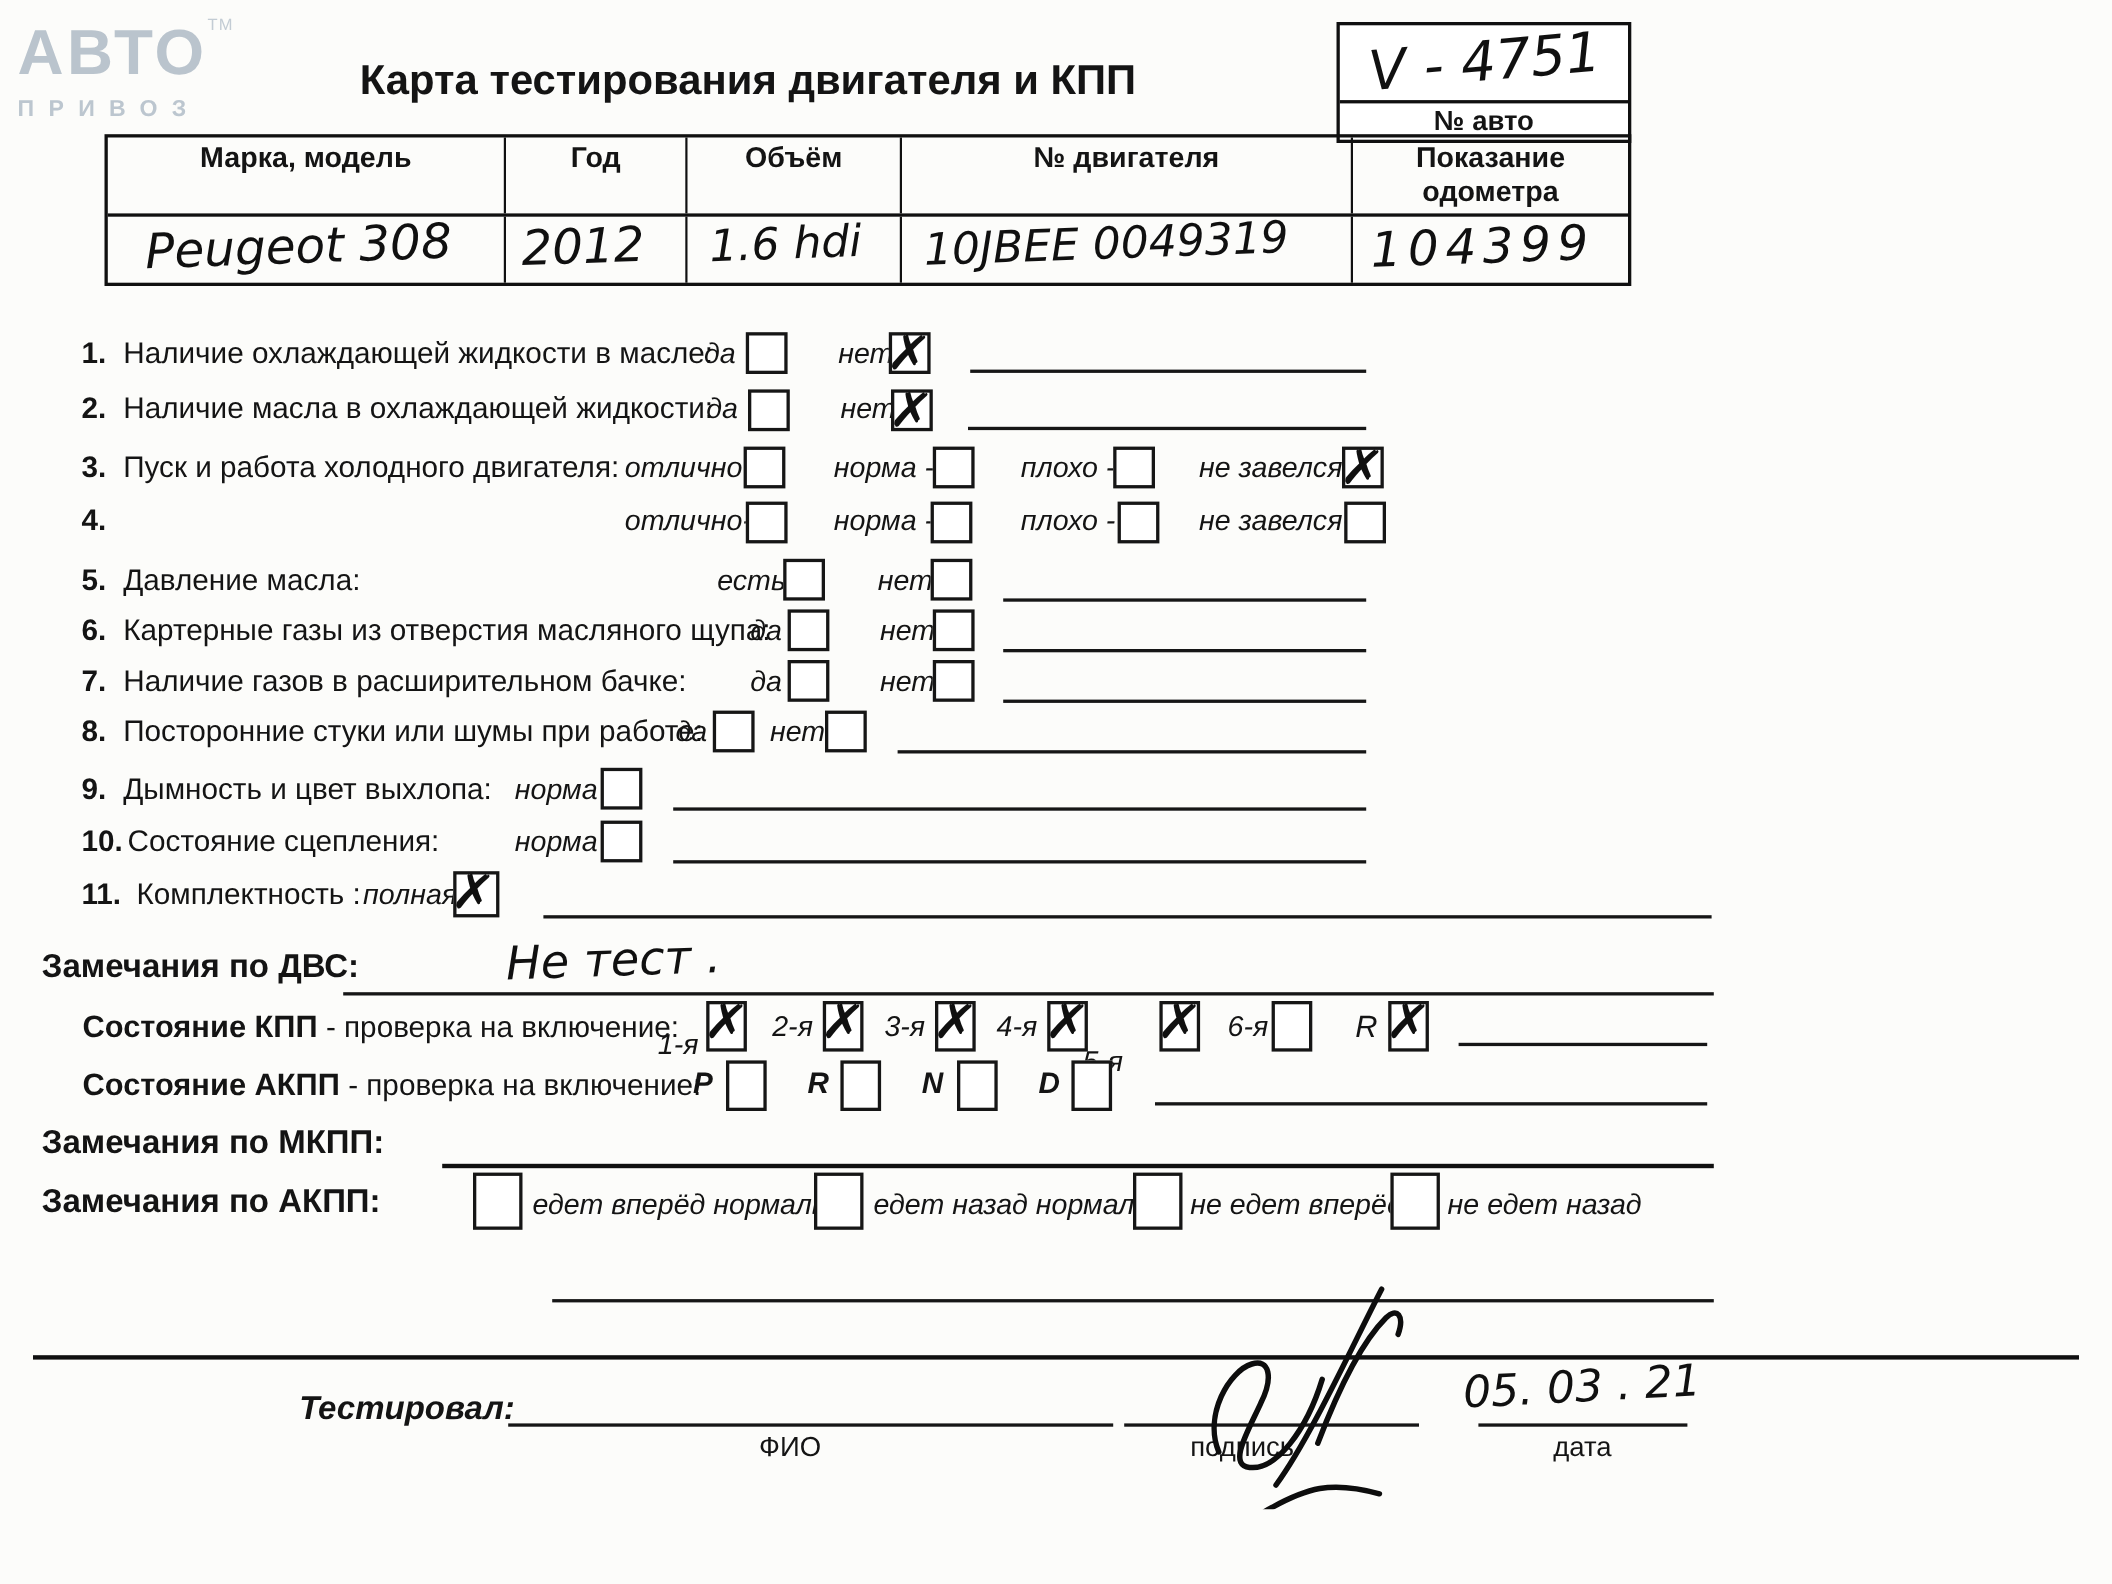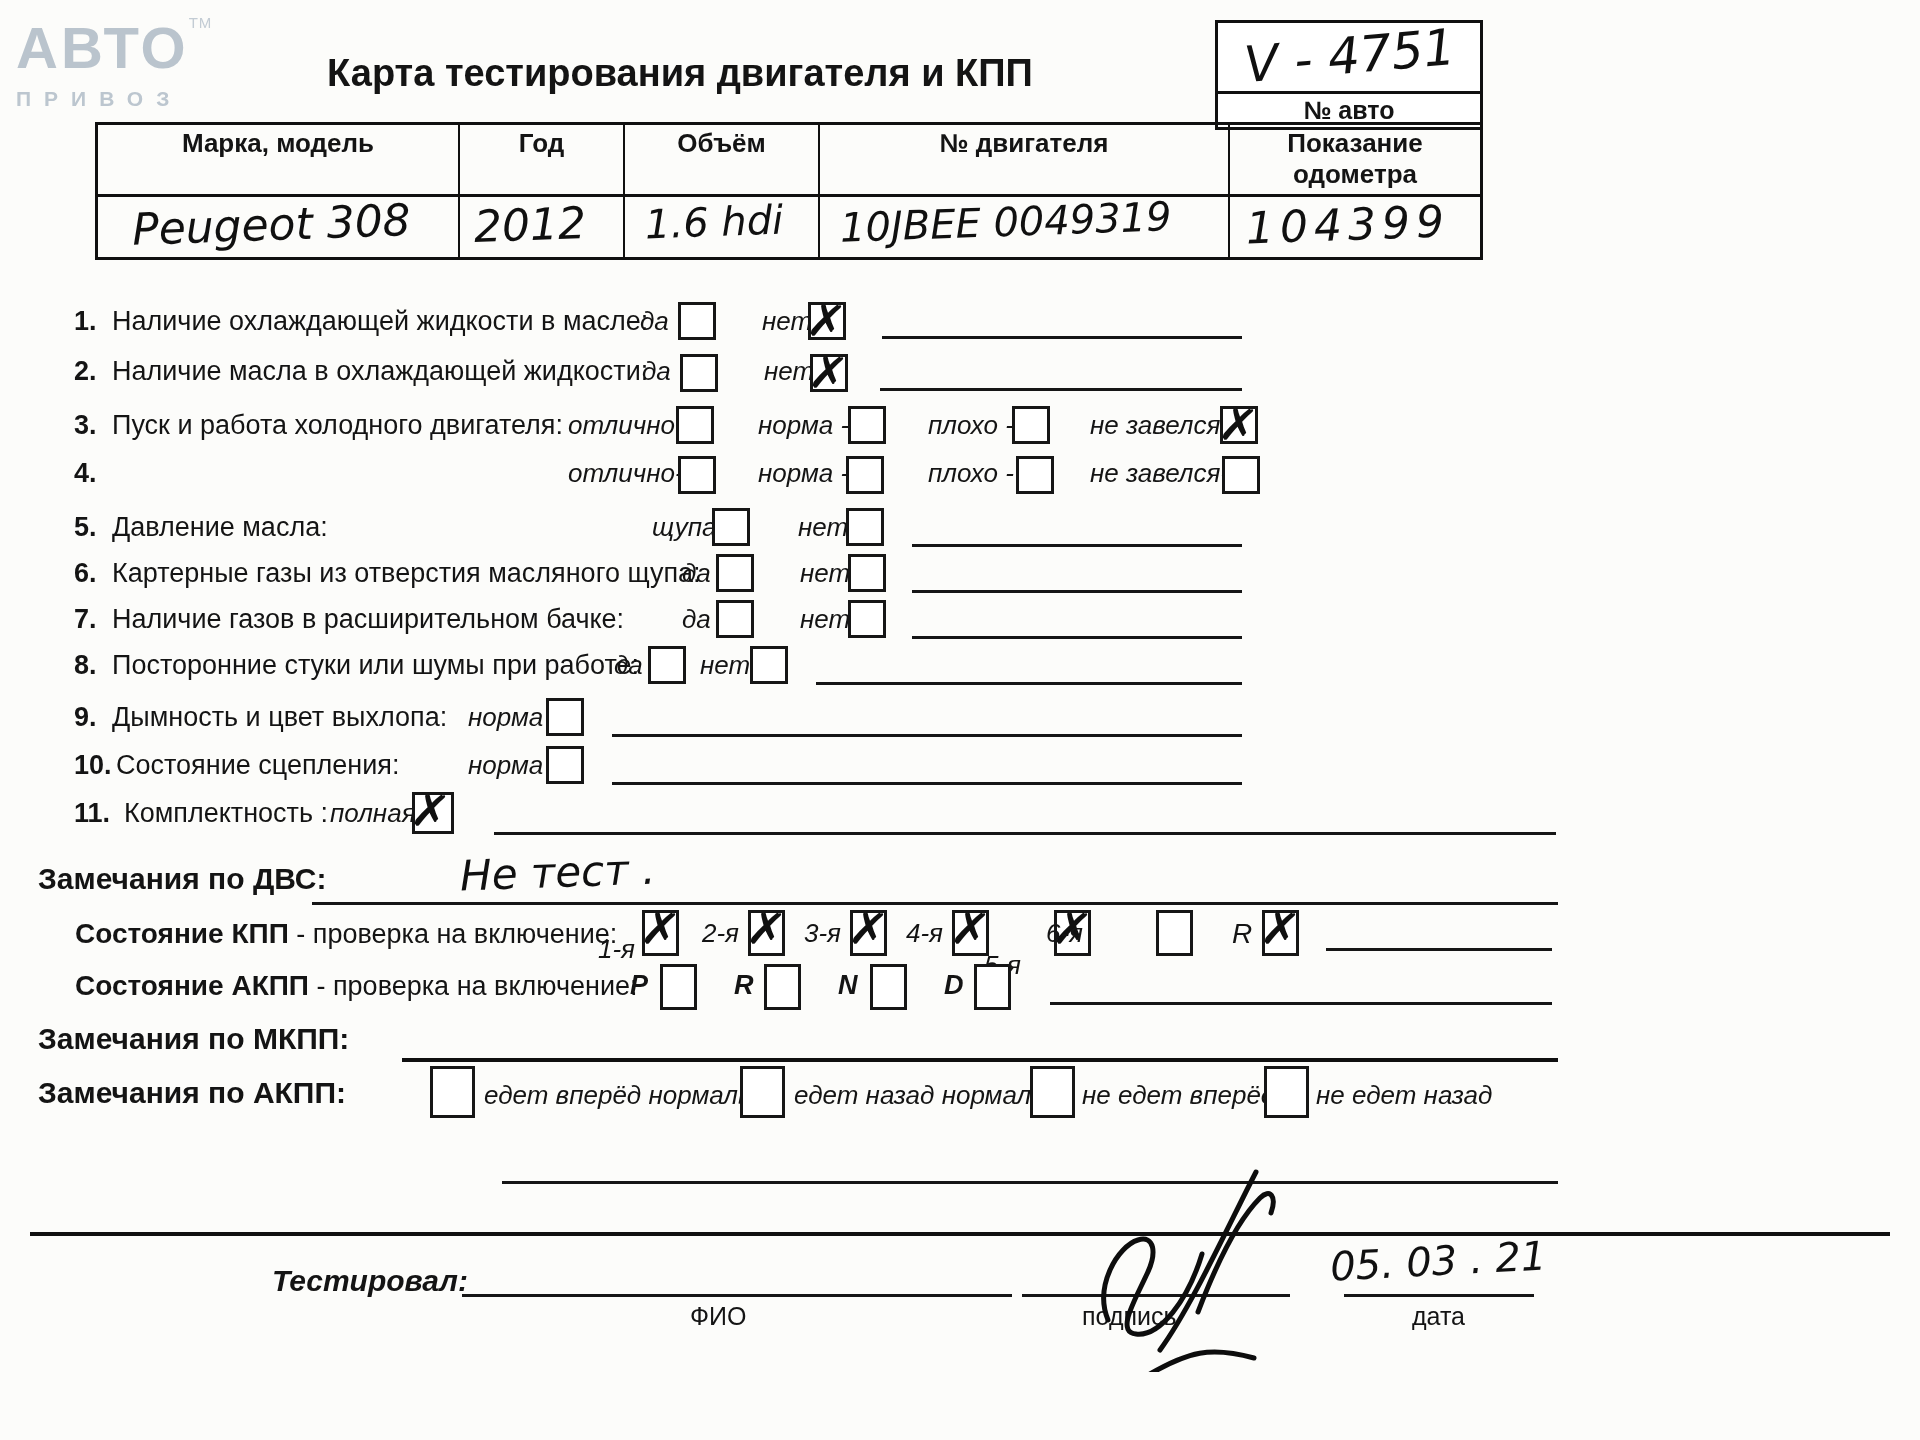--- a/index.html
+++ b/index.html
@@ -128,21 +128,21 @@
     <span class="cb" style="left:846px;top:-2px;"></span>
     <span class="abs opt" style="left:928px;">плохо -</span>
     <span class="cb" style="left:1016px;top:-2px;"></span>
     <span class="abs opt" style="left:1090px;">не завелся-</span>
     <span class="cb" style="left:1222px;top:-2px;"></span>
   </div>
 
   <div class="abs" style="top:512px;left:0;width:1920px;height:46px;">
     <span class="abs num" style="left:74px;">5.</span>
     <span class="abs lbl" style="left:112px;">Давление масла:</span>
-    <span class="abs opt" style="left:652px;">щупа</span>
+    <span class="abs opt" style="left:652px;">есть</span>
     <span class="cb" style="left:712px;top:-4px;"></span>
     <span class="abs opt" style="left:798px;">нет</span>
     <span class="cb" style="left:846px;top:-4px;"></span>
     <span class="ln" style="left:912px;width:330px;top:32px;"></span>
   </div>
 
   <div class="abs" style="top:558px;left:0;width:1920px;height:46px;">
     <span class="abs num" style="left:74px;">6.</span>
     <span class="abs lbl" style="left:112px;">Картерные газы из отверстия масляного щупа:</span>
     <span class="abs opt" style="left:682px;">да</span>
@@ -207,21 +207,21 @@
     <span class="abs opt" style="left:598px;margin-top:16px;">1-я</span>
     <span class="cb tall checked" style="left:642px;top:-8px;"></span>
     <span class="abs opt" style="left:702px;">2-я</span>
     <span class="cb tall checked" style="left:748px;top:-8px;"></span>
     <span class="abs opt" style="left:804px;">3-я</span>
     <span class="cb tall checked" style="left:850px;top:-8px;"></span>
     <span class="abs opt" style="left:906px;">4-я</span>
     <span class="cb tall checked" style="left:952px;top:-8px;"></span>
     <span class="abs opt" style="left:984px;margin-top:32px;">5-я</span>
     <span class="cb tall checked" style="left:1054px;top:-8px;"></span>
-    <span class="abs opt" style="left:1046px;">6-я</span>
+    <span class="abs opt" style="left:1116px;">6-я</span>
     <span class="cb tall" style="left:1156px;top:-8px;"></span>
     <span class="abs opt" style="left:1232px;font-size:28px;">R</span>
     <span class="cb tall checked" style="left:1262px;top:-8px;"></span>
     <span class="ln" style="left:1326px;width:226px;top:30px;"></span>
   </div>
 
   <div class="abs" style="top:970px;left:0;width:1920px;height:52px;">
     <span class="abs" style="left:75px;"><span class="sec" style="font-size:28px;">Состояние АКПП</span><span class="lbl"> - проверка на включение:</span></span>
     <span class="abs num" style="left:630px;font-style:italic;">P</span>
     <span class="cb tall" style="left:660px;top:-6px;"></span>

